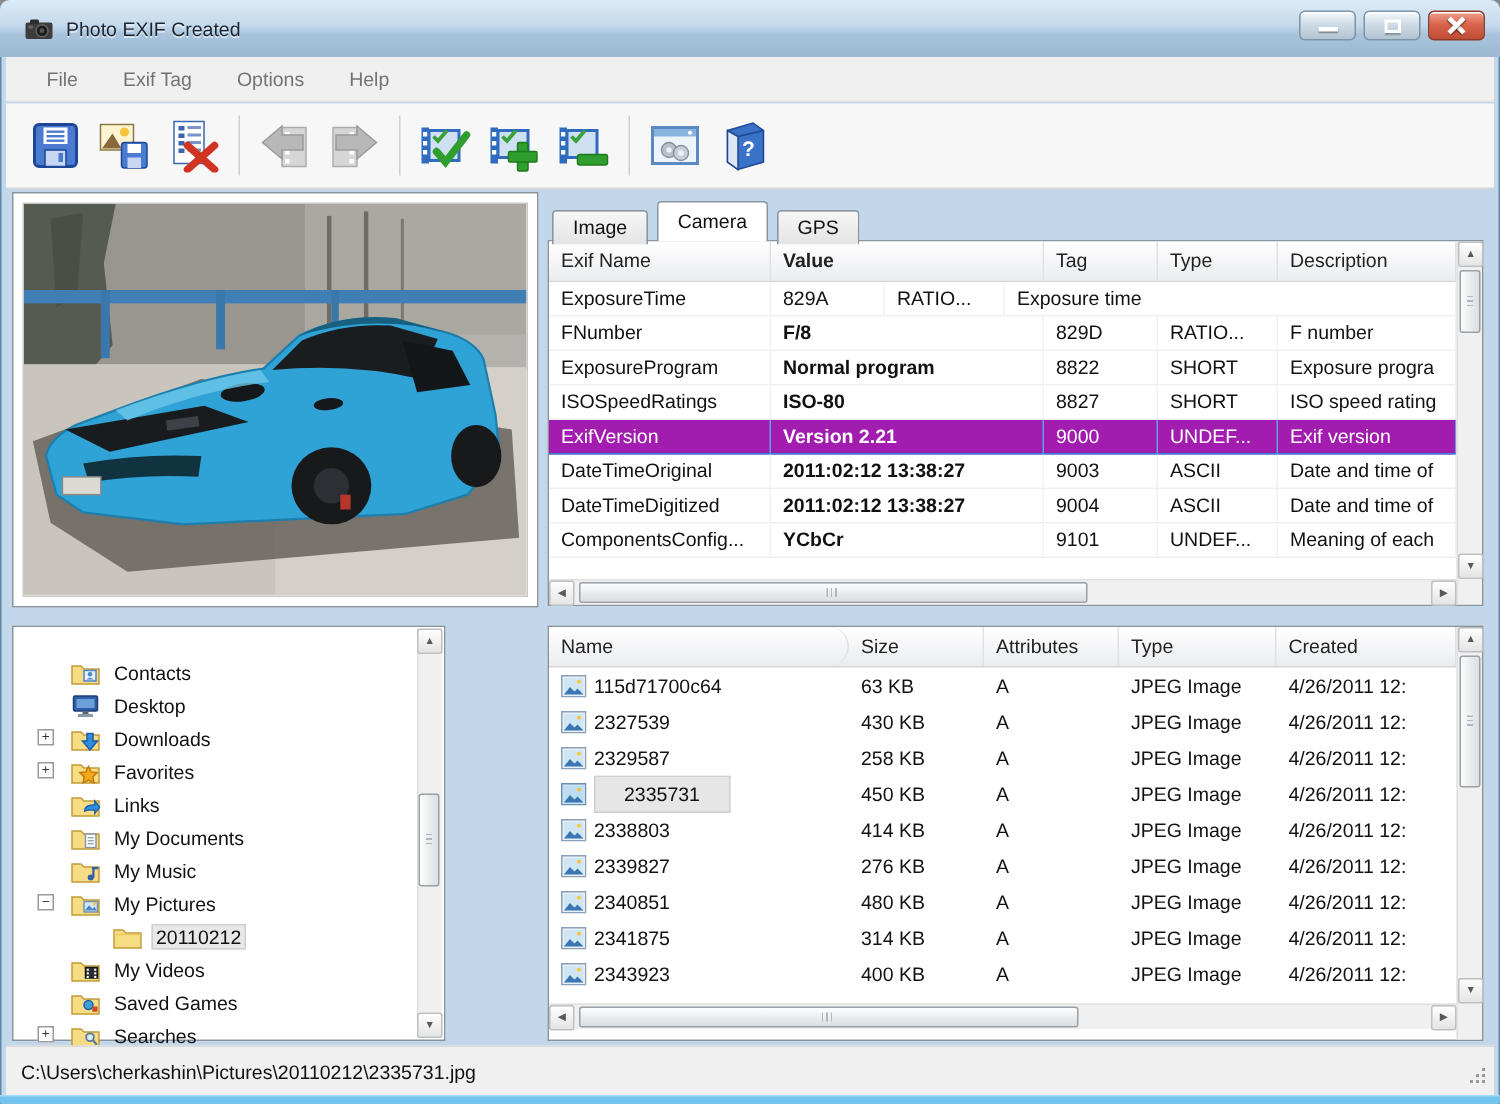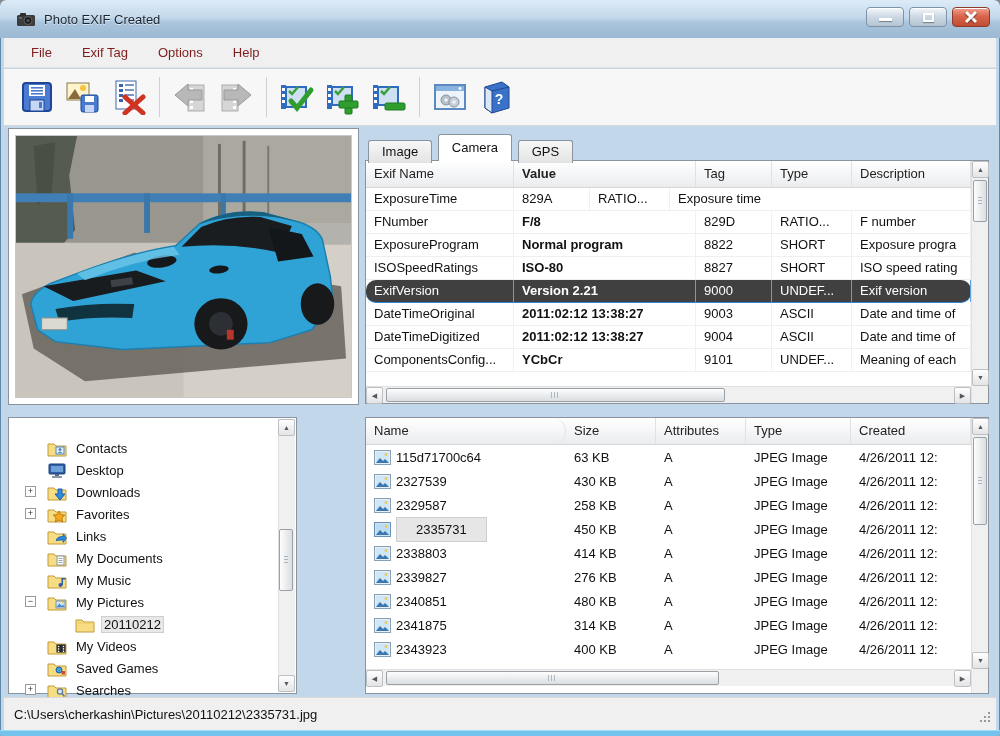--- a/index.html
+++ b/index.html
@@ -26,21 +26,21 @@
   .glyph-max{position:absolute;left:13px;top:5px;width:11px;height:9px;border:2px solid #fff;
     box-shadow:0 1px 1px rgba(0,0,0,.35);}
   .glyph-x{position:absolute;left:0;top:0;width:100%;height:100%;}
   .glyph-x::before,.glyph-x::after{content:"";position:absolute;left:50%;top:50%;width:14px;height:3px;
     background:#fff;box-shadow:0 1px 1px rgba(0,0,0,.4);}
   .glyph-x::before{transform:translate(-50%,-50%) rotate(45deg);}
   .glyph-x::after{transform:translate(-50%,-50%) rotate(-45deg);}
   
   .menubar{position:absolute;left:4px;top:38px;width:992px;height:30px;background:#f0f0f0;
     display:flex;align-items:center;padding-left:12px;border-bottom:1px solid #e2e2e2;}
-  .menu-item{padding:5px 15px;color:#7f1d1d;}
+  .menu-item{padding:5px 15px;color:#737373;}
   
   .toolbar{position:absolute;left:4px;top:69px;width:992px;height:57px;background:#f7f7f7;
     border-bottom:1px solid #d8d8d8;display:flex;align-items:center;padding-left:10px;}
   .tbtn{width:46px;height:46px;display:flex;align-items:center;justify-content:center;
     background:transparent;border:1px solid transparent;border-radius:3px;}
   .tbtn svg{width:36px;height:36px;}
   .tsep{width:1px;height:40px;background:#d0d0d0;margin:0 7px;}
   
   .panel{position:absolute;background:#fff;border:1px solid #8a949e;}
   
@@ -54,21 +54,21 @@
     border-radius:3px 3px 0 0;margin-right:2px;color:#111;}
   .tab.active{top:0;height:27px;line-height:25px;background:#fff;z-index:4;}
   .exif-panel{left:365px;top:160px;width:624px;height:244px;z-index:2;}
   .lv-head{display:flex;height:27px;background:linear-gradient(#ffffff,#f1f2f4 70%,#ebecee);
     border-bottom:1px solid #d5d6d8;color:#222;}
   .hcell{line-height:26px;padding-left:8px;border-right:1px solid #e0e1e4;overflow:hidden;white-space:nowrap;}
   .exif-rows{position:absolute;left:0;top:27px;right:17px;bottom:17px;overflow:hidden;}
   .erow{display:flex;height:23px;border-bottom:1px solid #efefef;}
   .erow .cell{line-height:22px;padding-left:8px;border-right:1px solid #f1f1f1;
     overflow:hidden;white-space:nowrap;}
-  .erow.sel{background:#404040;color:#fff;border-bottom-color:#2e82d8;border-radius:10px;}
+  .erow.sel{background:#a21caf;color:#fff;border-bottom-color:#2e82d8;}
   .erow.sel .cell{border-right-color:#5ea0e2;}
   .ec1{width:148px;}.ec2{width:182px;font-weight:bold;}.ec3{width:76px;}.ec4{width:80px;}.ec5{flex:1;}
   .fc1{width:200px;border-radius:13px;}.fc2{width:90px;}.fc3{width:90px;}.fc4{width:105px;}.fc5{flex:1;}
   
   .vscroll{position:absolute;top:0;right:0;bottom:0;width:17px;background:#f0f0f0;
     border-left:1px solid #e0e0e0;}
   .hscroll{position:absolute;left:0;bottom:0;height:17px;background:#f0f0f0;
     border-top:1px solid #e0e0e0;}
   .sb-btn{position:absolute;width:17px;height:17px;background:linear-gradient(#fefefe,#e4e4e4);
     border:1px solid #bcc0c4;border-radius:2px;color:#55595e;font-size:7px;text-align:center;

